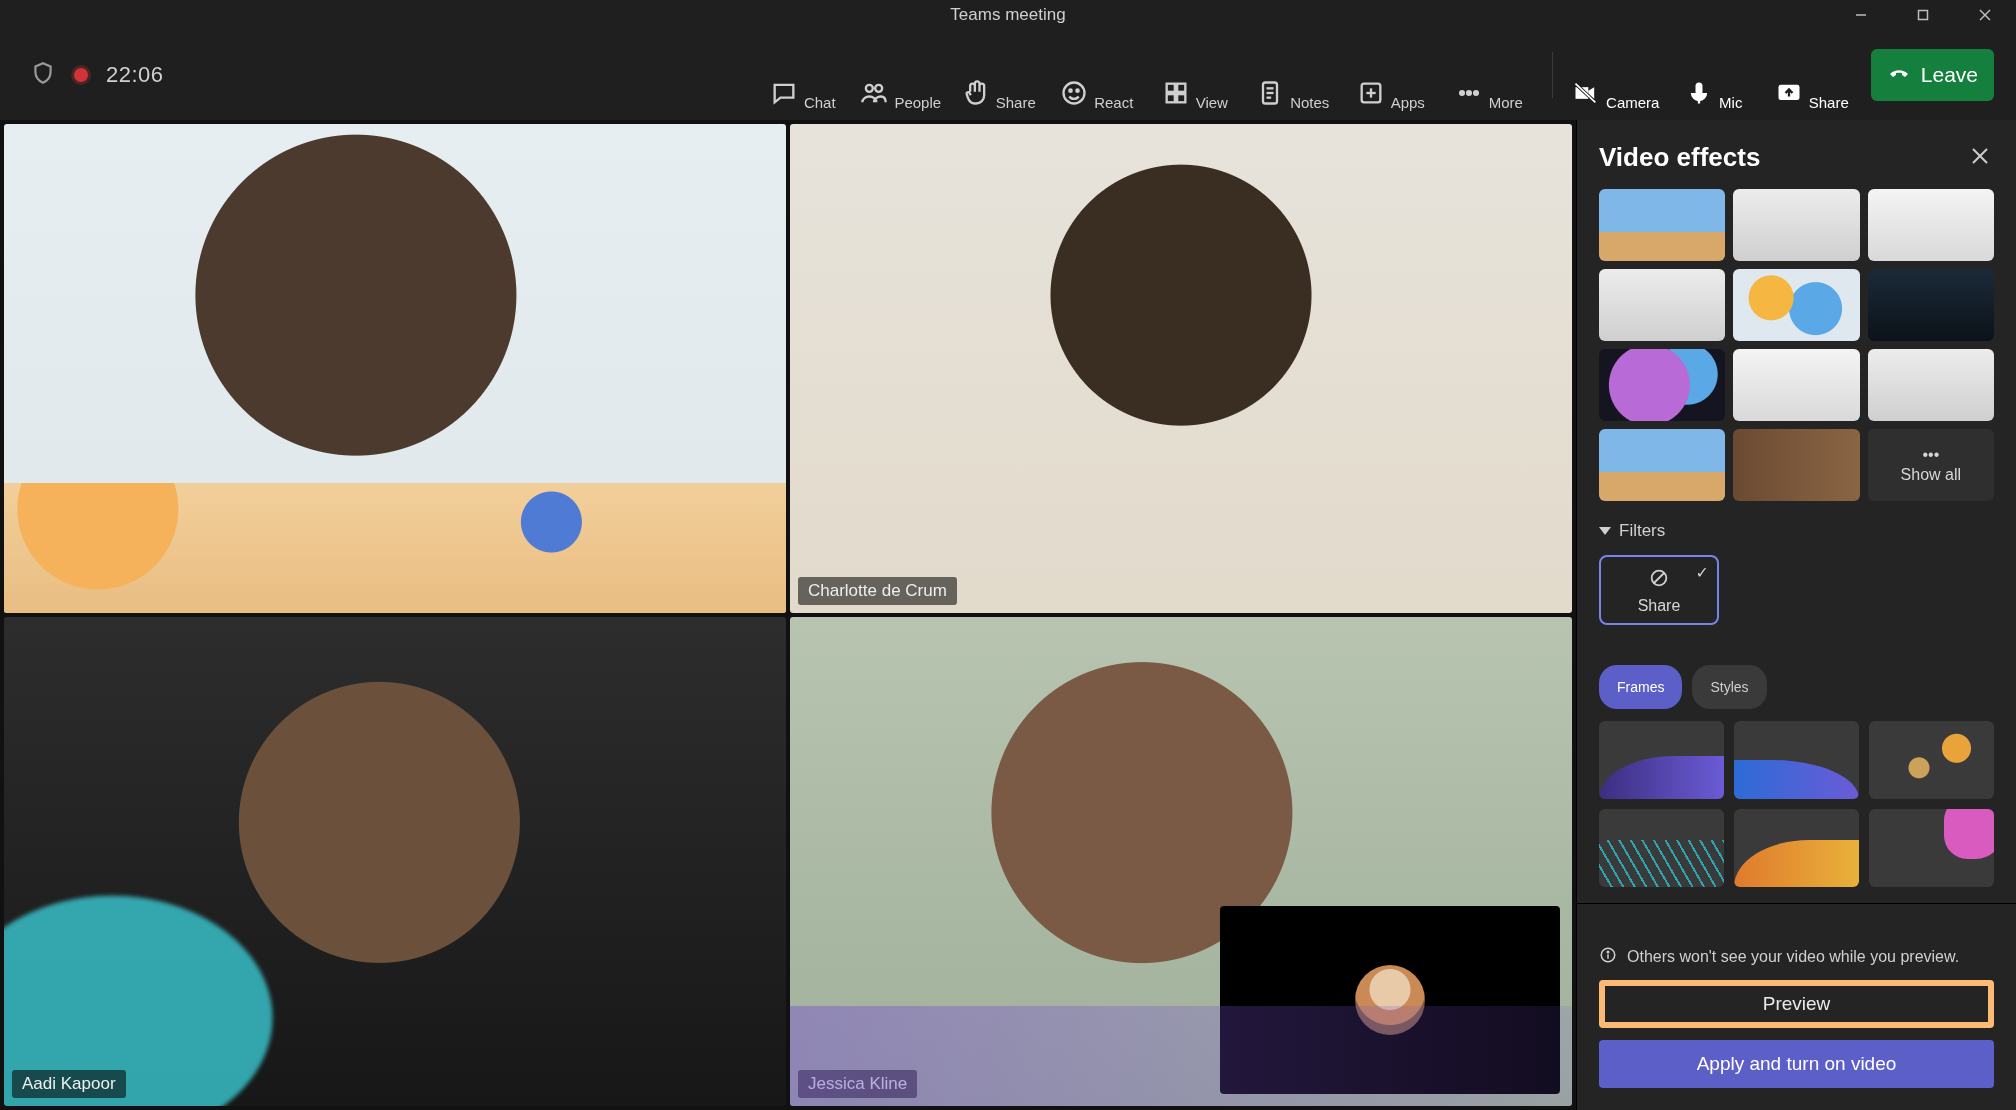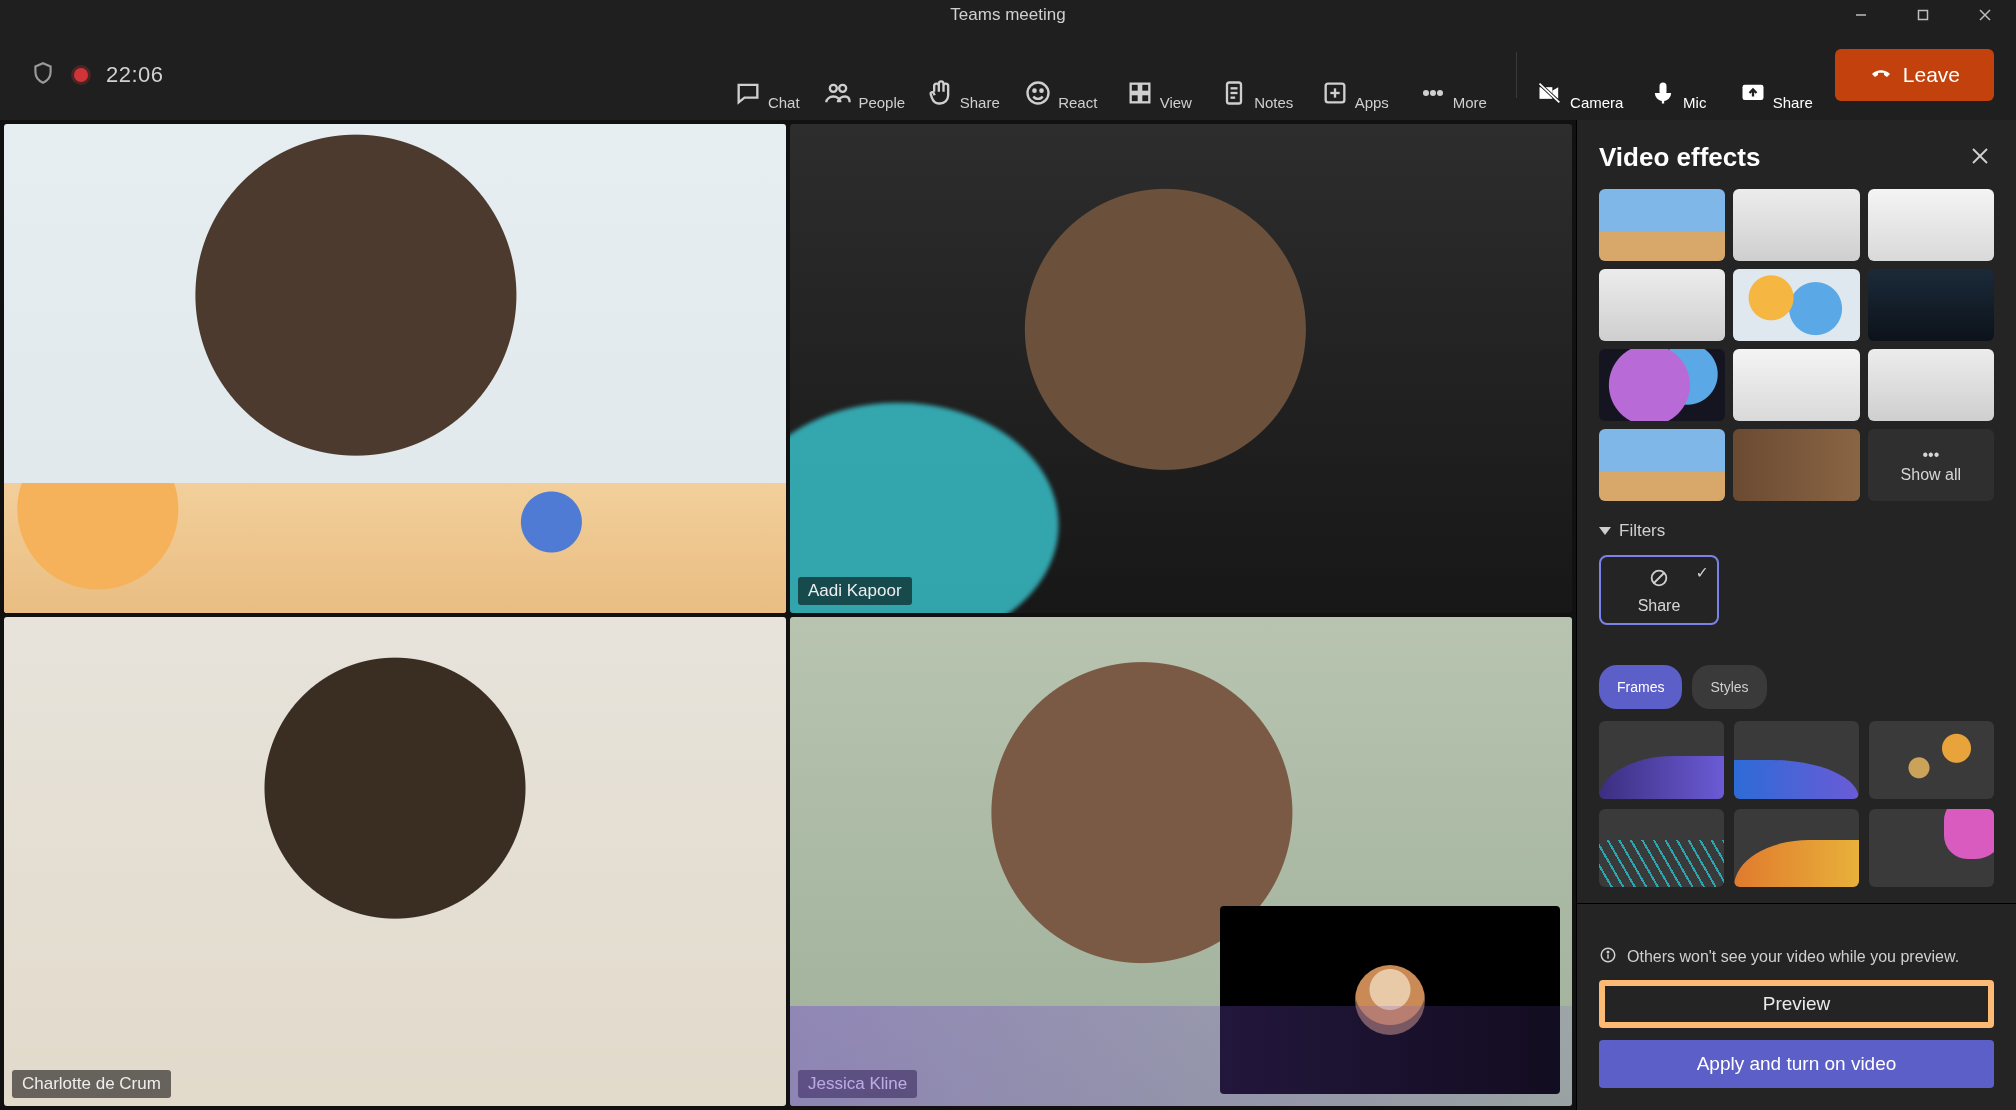--- a/index.html
+++ b/index.html
@@ -14,21 +14,21 @@
   .toolbar-left { display:flex; align-items:center; gap:18px; }
   .rec-dot { width:14px; height:14px; border-radius:50%; background:#d13438; box-shadow:0 0 0 3px rgba(209,52,56,.25); display:inline-block; }
   .elapsed { font-size:22px; color:#d0d0d0; letter-spacing:.5px; }
   .toolbar-spacer { flex:1; }
   .toolbar-btn { display:flex; flex-direction:row; align-items:flex-end; justify-content:center; gap:6px; width:78px; height:72px; border-radius:6px; color:#cfcfcf; cursor:pointer; }
   .toolbar-btn .lbl { font-size:15px; }
   .toolbar-btn svg { width:28px; height:28px; fill:none; stroke:#cfcfcf; stroke-width:2; }
   .toolbar-btn.camera svg, .toolbar-btn.mic svg { fill:#fff; stroke:#fff; }
   .toolbar-btn.camera, .toolbar-btn.mic, .toolbar-btn.share { color:#fff; }
   .vdiv { width:1px; height:46px; background:#3a3a3a; margin:0 4px; }
-  .leave-btn { display:flex; align-items:center; gap:10px; height:52px; padding:0 34px; background:#c2410c; color:#fff; font-size:21px; border-radius:6px; cursor:pointer; }
+  .leave-btn { display:flex; align-items:center; gap:10px; height:52px; padding:0 16px; background:#15803d; color:#fff; font-size:21px; border-radius:6px; cursor:pointer; }
   .leave-btn svg { width:24px; height:24px; fill:#fff; }
   
   .body { flex:1; display:flex; min-height:0; }
   .stage { flex:1; display:grid; grid-template-columns:1fr 1fr; grid-template-rows:1fr 1fr; gap:4px; padding:4px; background:#111; min-width:0; }
   .tile { position:relative; overflow:hidden; border-radius:3px; }
   .tile .tag { position:absolute; left:8px; bottom:8px; background:rgba(0,0,0,.55); color:#eee; font-size:17px; padding:4px 10px; border-radius:3px; }
   .tile.t1 { background: radial-gradient(circle at 45% 35%, #4b3a2d 0 160px, transparent 161px), linear-gradient(#e6eef2,#dfe7eb); }
   .tile.t1::after { content:""; position:absolute; left:0; right:0; bottom:0; height:130px;
     background:
       radial-gradient(circle at 12% 20%, #f6b25a 0 80px, transparent 81px),
@@ -224,25 +224,25 @@
       <span>Leave</span>
     </div>
   </div>
 
   <div class="body">
 
     <div class="stage">
       <div class="tile t1">
         <div class="tag">Serena Davis</div>
       </div>
+      <div class="tile t2">
+        <div class="tag">Charlotte de Crum</div>
+      </div>
       <div class="tile t3">
         <div class="tag">Aadi Kapoor</div>
-      </div>
-      <div class="tile t2">
-        <div class="tag">Charlotte de Crum</div>
       </div>
       <div class="tile t4">
         <div class="tag">Jessica Kline</div>
         <div class="pip">
           <div class="avatar"></div>
         </div>
       </div>
     </div>
 
     <div class="panel">

